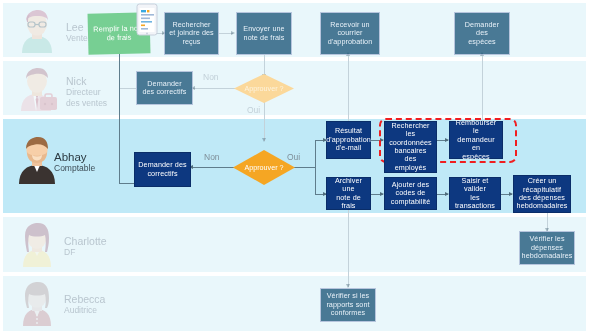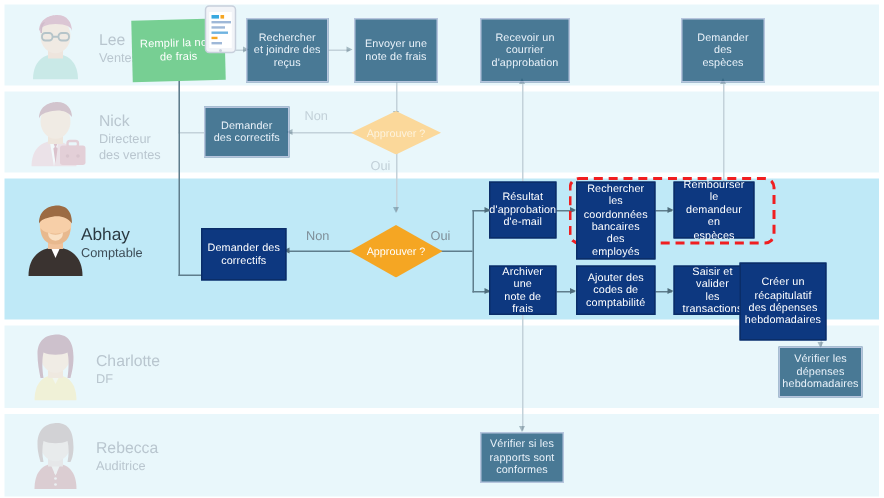--- a/index.html
+++ b/index.html
@@ -320,21 +320,21 @@
     <span>Ajouter des
 codes de
 comptabilité</span>
   </div>
 
   <div class="node n-navy" style="left:449px;top:177px;width:52px;height:33px;white-space:pre-line;justify-content:center;">
     <span>Saisir et valider
 les transactions</span>
   </div>
 
-  <div class="node n-navy" style="left:493px;top:175px;width:58px;height:52px;white-space:pre-line;align-items:center;">
+  <div class="node n-navy" style="left:513px;top:175px;width:58px;height:38px;white-space:pre-line;align-items:center;">
     <span>Créer un
 récapitulatif
 des dépenses
 hebdomadaires</span>
   </div>
 
   <div class="node n-slate-faded" style="left:519px;top:231px;width:56px;height:34px;white-space:pre-line;">
     <span>Vérifier les
 dépenses
 hebdomadaires</span>

